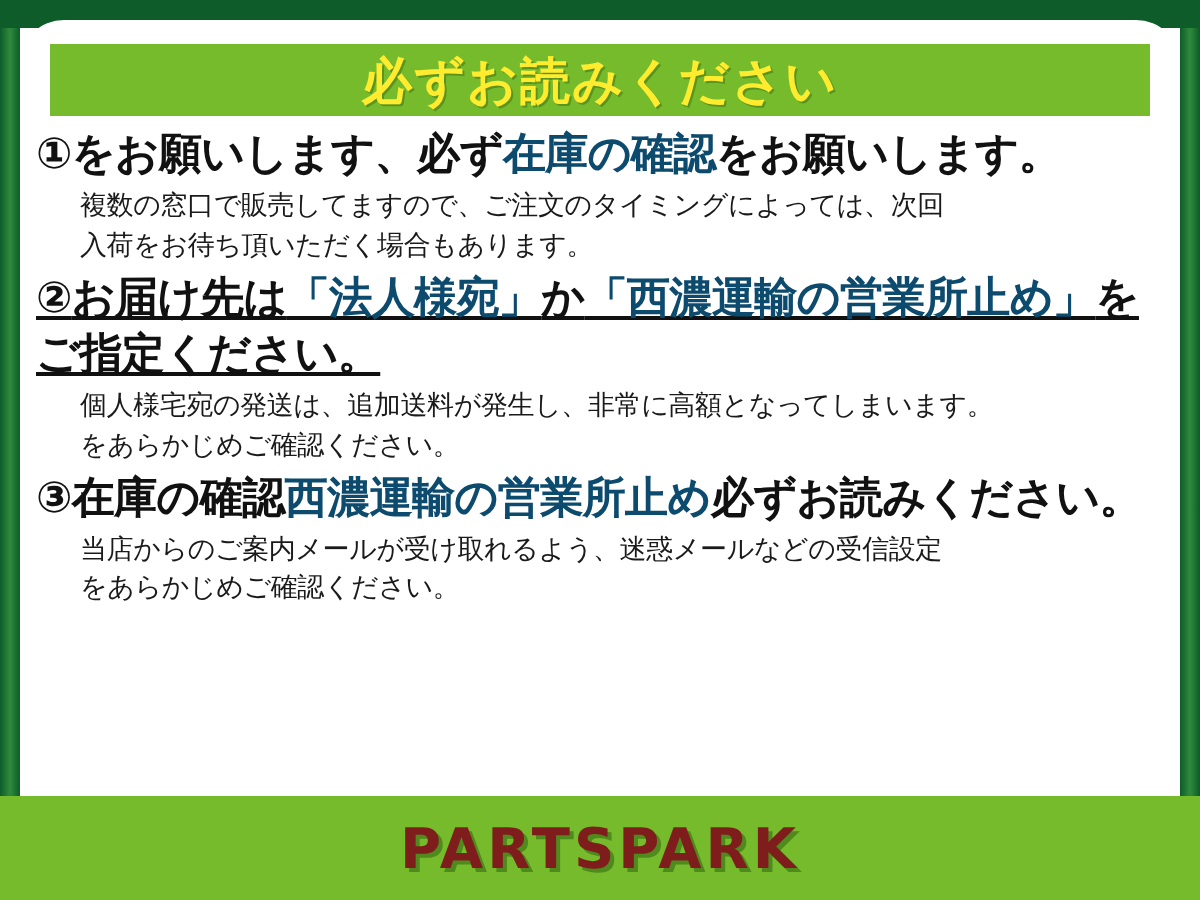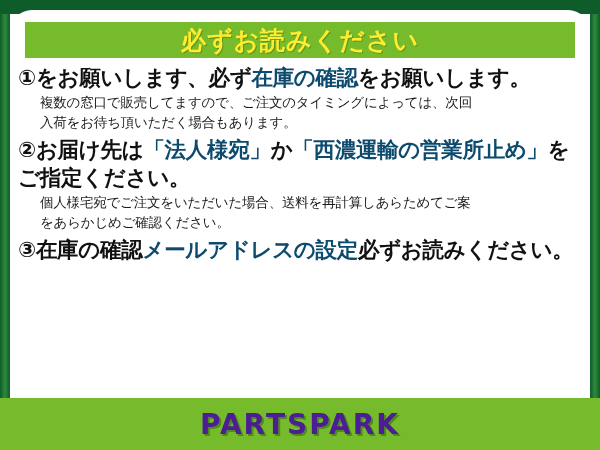--- a/index.html
+++ b/index.html
@@ -79,53 +79,53 @@
   .item-head {
     font-size: 21.5px;
     font-weight: bold;
     color: #111111;
     line-height: 1.32;
     letter-spacing: -0.3px;
     white-space: nowrap;
   }
   .item-head.wrapline {
     white-space: normal;
+    text-decoration: underline;
   }
   .hl {
     color: #0c4a6e;
   }
   .item-sub {
     font-size: 13.5px;
     color: #1a1a1a;
     line-height: 1.42;
     margin: 2px 0 0 22px;
     letter-spacing: -0.2px;
   }
   .item-sub p {
     margin: 0;
-    font-family: Liberation Mono, monospace;
   }
 
   
   .footer-bar {
     position: absolute;
     left: 0;
     bottom: 0;
     width: 600px;
     height: 52px;
     background: #76bb2c;
     display: flex;
     align-items: center;
     justify-content: center;
     z-index: 5;
   }
   .footer-bar .brand {
     font-size: 28px;
     font-weight: bold;
-    color: #4c1d95;
+    color: #7f1d1d;
     letter-spacing: 2px;
     text-shadow: 2px 2px 0 #4f8a1c;
   }
 </style>
 </head>
 <body>
 
 <div id="notice-banner">
 
   <div class="frame-top"></div>
@@ -141,26 +141,30 @@
     <div class="item">
           <div class="item-head"><span>①</span><span>をお願いします、必ず</span><span class="hl">在庫の確認</span><span>をお願いします。</span></div>
           <div class="item-sub">
             <p>複数の窓口で販売してますので、ご注文のタイミングによっては、次回</p>
             <p>入荷をお待ち頂いただく場合もあります。</p>
           </div>
         </div>
         <div class="item">
           <div class="item-head wrapline"><span>②</span><span>お届け先は</span><span class="hl">「法人様宛」</span><span>か</span><span class="hl">「西濃運輸の営業所止め」</span><span>をご指定ください。</span></div>
           <div class="item-sub">
-            <p>個人様宅宛でご注文をいただいた場合、送料を再計算しあらためてご案</p>
+            <p>個人様宅宛の発送は、追加送料が発生し、非常に高額となってしまいます。</p>
             <p>をあらかじめご確認ください。</p>
           </div>
         </div>
         <div class="item">
-          <div class="item-head"><span>③</span><span>在庫の確認</span><span class="hl">メールアドレスの設定</span><span>必ずお読みください。</span></div>
+          <div class="item-head"><span>③</span><span>在庫の確認</span><span class="hl">西濃運輸の営業所止め</span><span>必ずお読みください。</span></div>
+          <div class="item-sub">
+            <p>当店からのご案内メールが受け取れるよう、迷惑メールなどの受信設定</p>
+            <p>をあらかじめご確認ください。</p>
+          </div>
         </div>
       </div>
 
   </div>
 
   <div class="footer-bar">
     <span class="brand">PARTSPARK</span>
   </div>
 
 </div>

